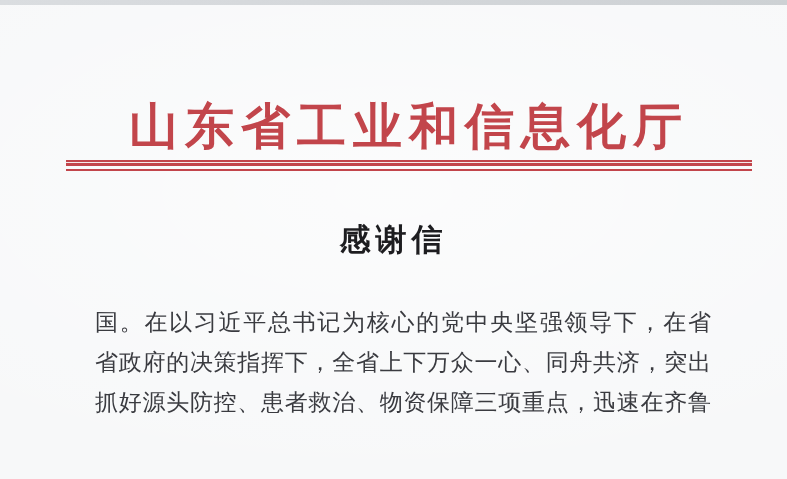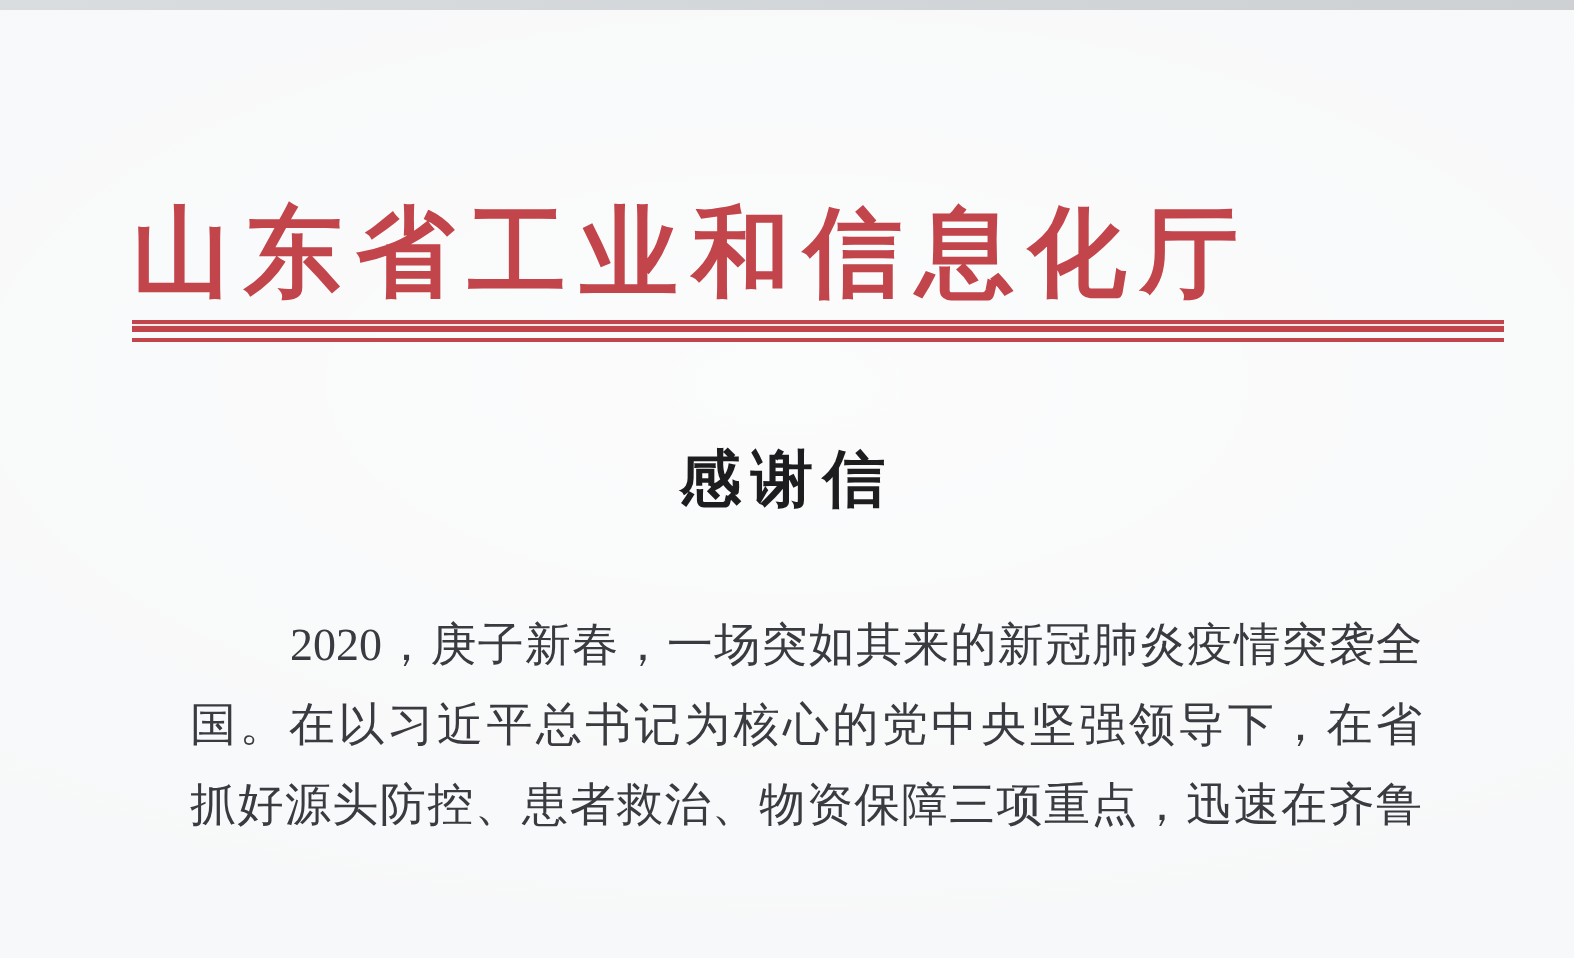--- a/index.html
+++ b/index.html
@@ -28,20 +28,21 @@
     top: 0; left: 0;
     width: 100%;
     height: 5px;
     background: linear-gradient(90deg, #dadde0 0%, #d3d6d9 55%, #cdd1d4 100%);
   }
   .org-name {
     position: absolute;
     top: 94px;
     left: 66px;
     width: 686px;
+    text-align: center;
     font-size: 49px;
     font-weight: bold;
     color: var(--accent-red);
     letter-spacing: 7px;
     white-space: nowrap;
   }
   .rule-thick {
     position: absolute;
     top: 160px;
     left: 66px;
@@ -101,16 +102,16 @@
 <div class="scan-strip"></div>
 
 <div class="org-name">山东省工业和信息化厅</div>
 
 <div class="rule-thick"></div>
 <div class="rule-thin"></div>
 
 <div class="letter-title">感谢信</div>
 
 <div class="letter-body">
-  <div class="body-line justified indent">2020，庚子新春，一场突如其来的新冠肺炎疫情突袭全</div>
   <div class="body-line justified">国。在以习近平总书记为核心的党中央坚强领导下，在省委、</div>
+  <div class="body-line justified">省政府的决策指挥下，全省上下万众一心、同舟共济，突出</div>
   <div class="body-line justified">抓好源头防控、患者救治、物资保障三项重点，迅速在齐鲁</div>
 </div>
 
 </body></html>

